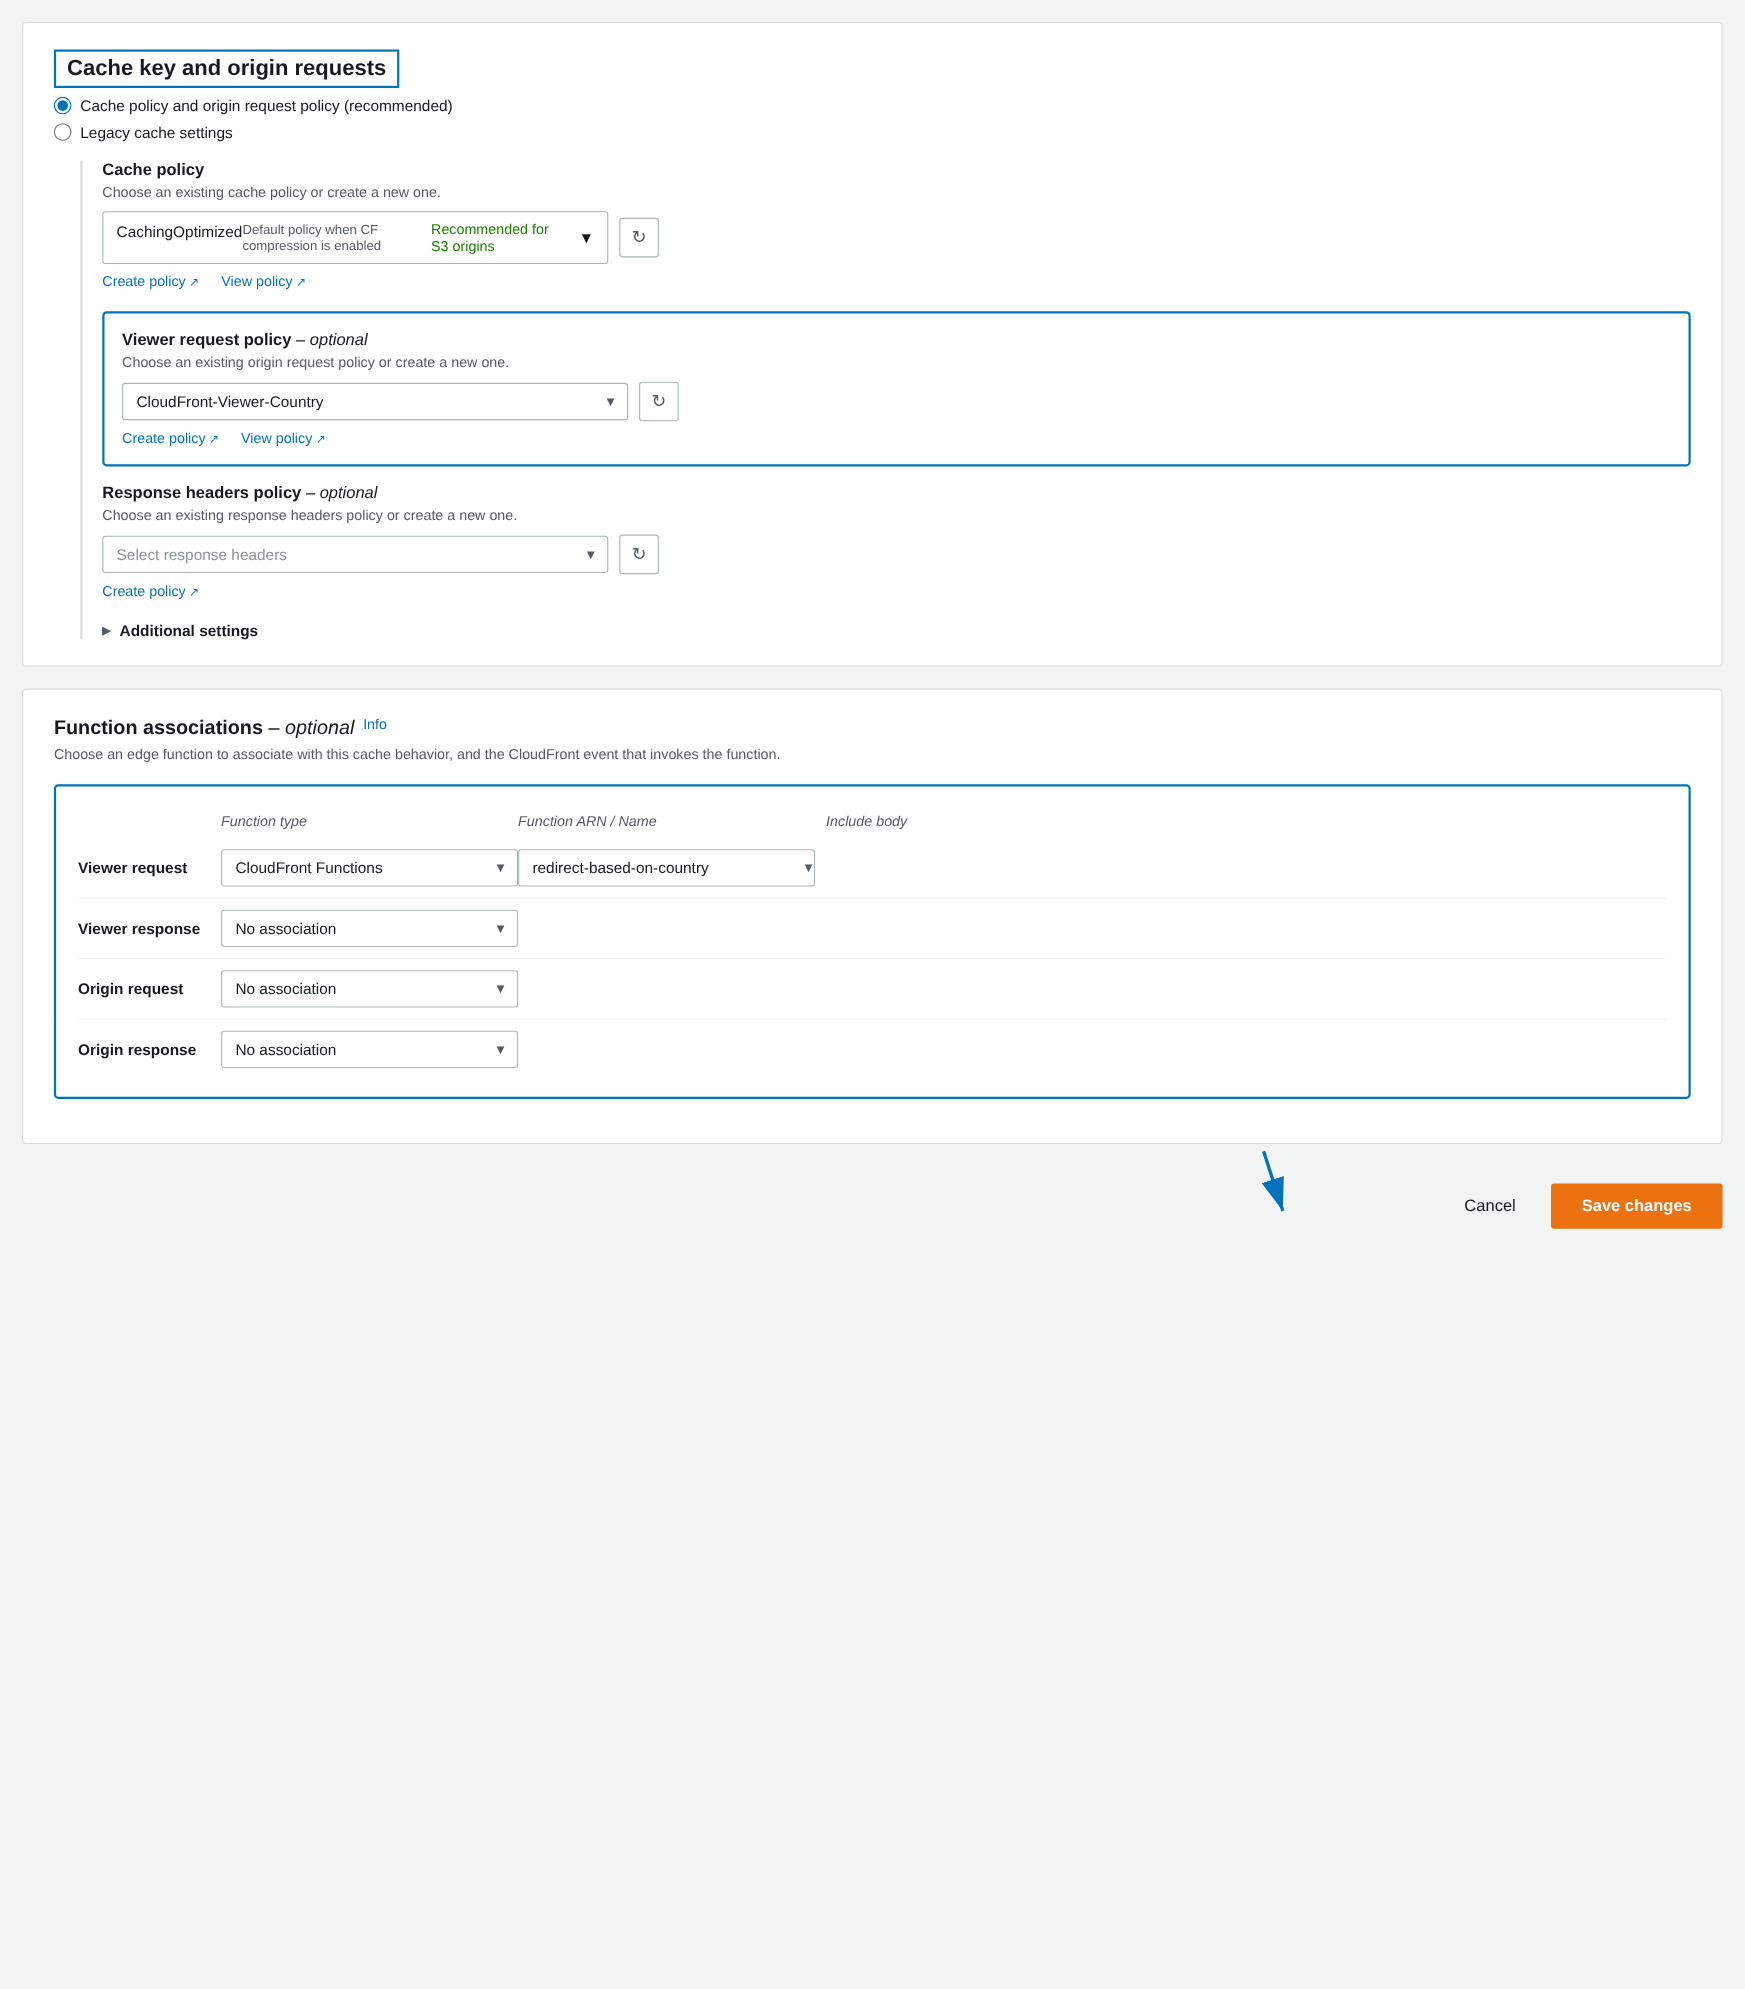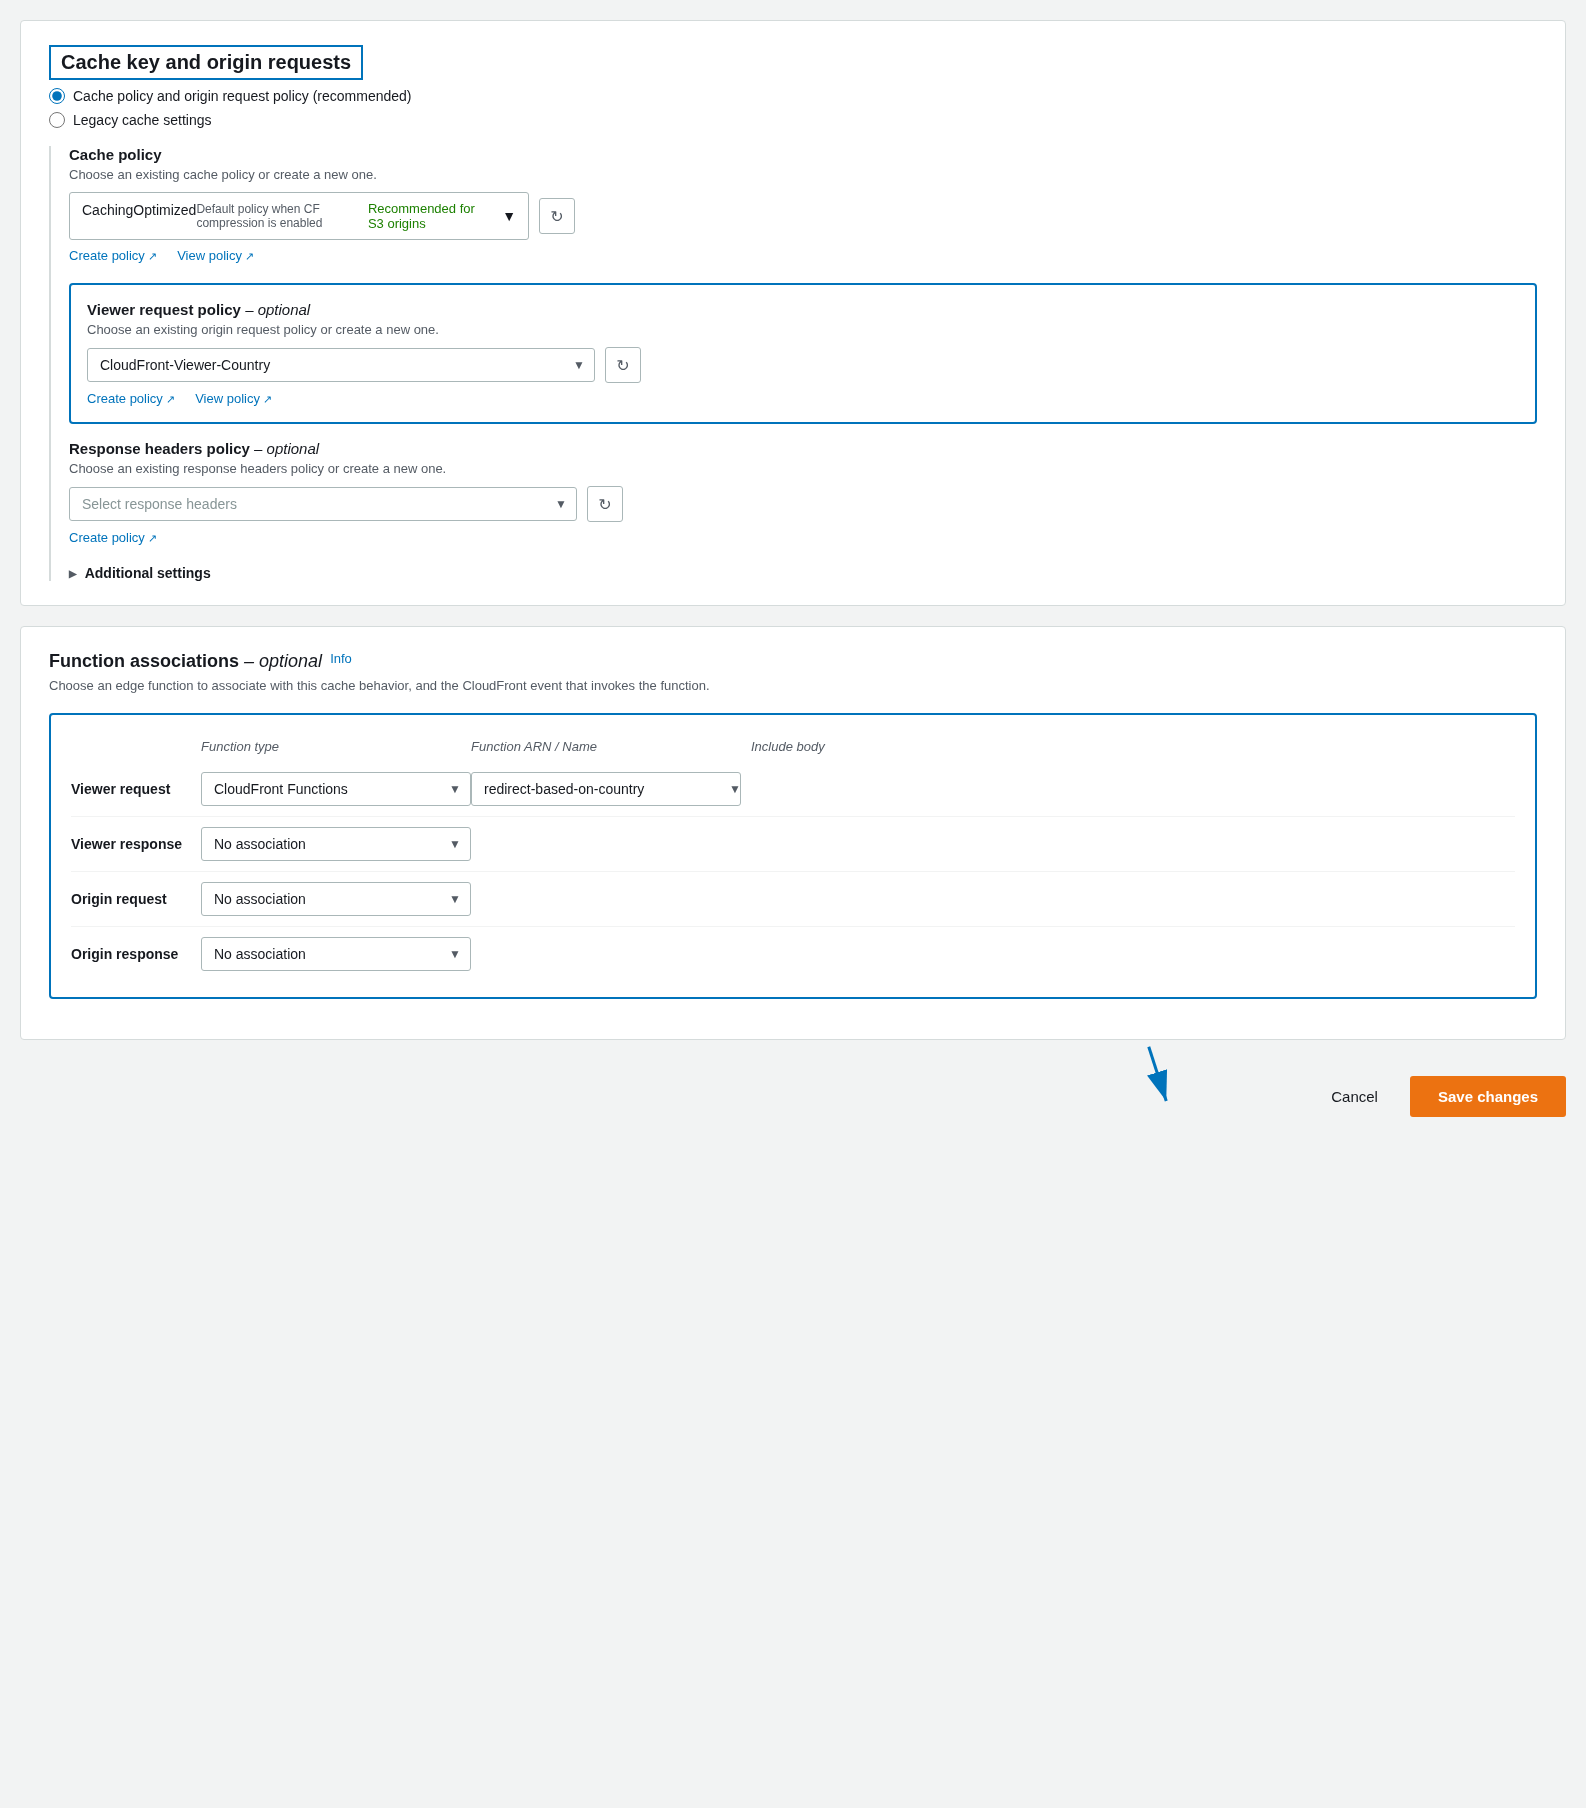--- a/index.html
+++ b/index.html
@@ -40,20 +40,21 @@
       margin-bottom: 8px;
       gap: 8px;
       font-size: 14px;
     }
     .radio-item input[type="radio"] {
       width: 16px;
       height: 16px;
       accent-color: #0073bb;
     }
     .indented-section {
+      margin-left: 24px;
       border-left: 2px solid #d5dbdb;
       padding-left: 18px;
     }
     .subsection {
       margin-bottom: 20px;
     }
     .subsection-title {
       font-size: 15px;
       font-weight: 600;
       margin-bottom: 4px;
@@ -77,21 +78,21 @@
     .select-field {
       border: 1px solid #aab7b8;
       border-radius: 3px;
       padding: 8px 36px 8px 12px;
       font-size: 14px;
       appearance: none;
       background: #fff;
       cursor: pointer;
       color: #16191f;
     }
-    .select-field.wide { width: 508px; }
+    .select-field.wide { width: 460px; }
     .select-field.medium { width: 270px; }
     .select-field.placeholder-style { color: #879596; }
     .select-arrow {
       position: absolute;
       right: 10px;
       pointer-events: none;
       color: #545b64;
       font-size: 12px;
     }
     .refresh-btn {

